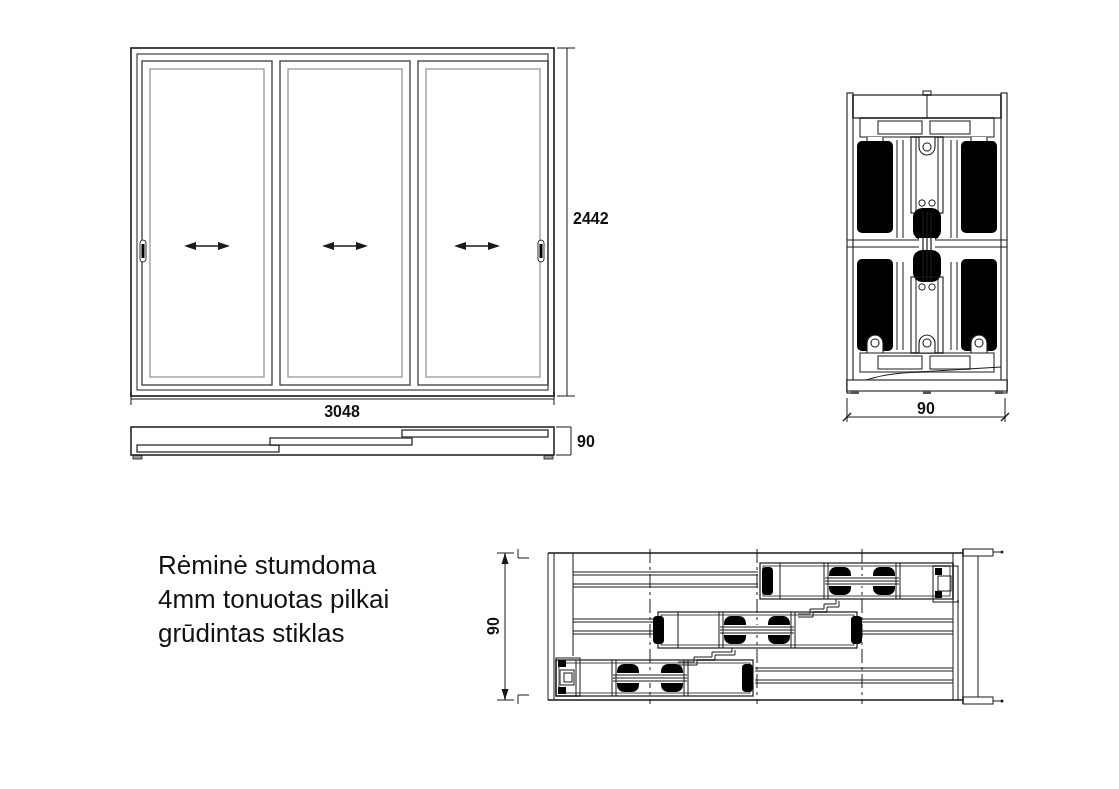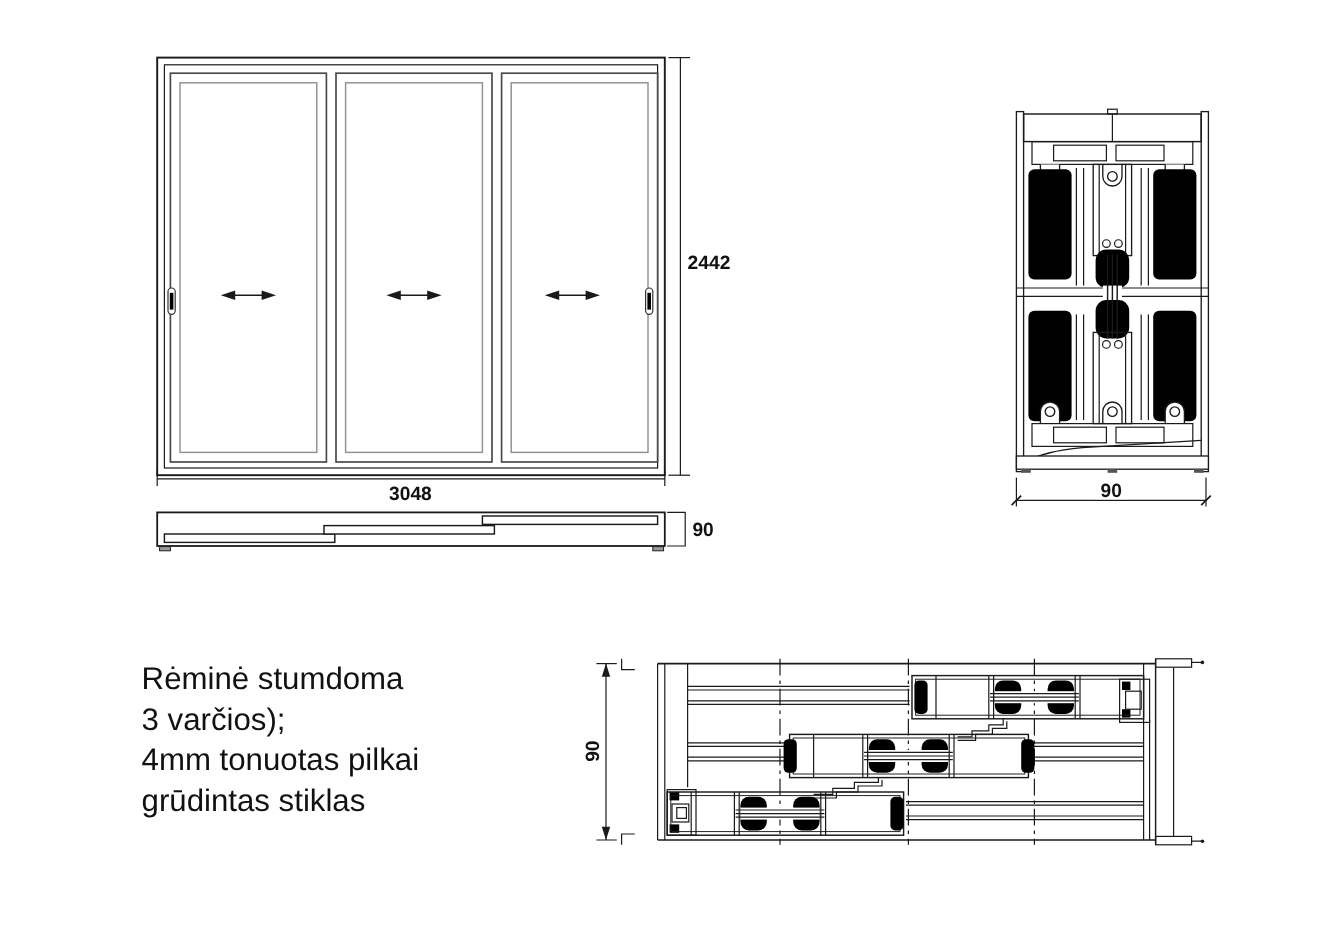--- a/index.html
+++ b/index.html
@@ -2,21 +2,21 @@
 <html><head>
 <meta charset="utf-8">
 <style>
   html,body{margin:0;padding:0;background:#ffffff;}
   #canvas{position:relative;width:1119px;height:789px;background:#fff;overflow:hidden;
           font-family:"Liberation Sans", sans-serif;padding-left:48px;}
   svg{position:absolute;left:0;top:0;}
   .dim-text{font-family:"Liberation Sans", sans-serif;font-size:16px;font-weight:bold;fill:#111;}
   #spec-text{position:absolute;left:118px;top:548px;width:360px;
              font-size:26px;line-height:34px;color:#111;letter-spacing:0px;}
-  #spec-text div{white-space:nowrap;}
+  #spec-text div{white-space:nowrap;margin-left:40px;}
 </style>
 </head>
 <body>
 
 <div id="canvas">
 
 <svg width="1119" height="789" viewBox="0 0 1119 789">
 
   <g stroke="#1a1a1a" fill="none">
 
@@ -329,18 +329,17 @@
       <path d="M798,614 h12 v-5 h14 v-5 h12 v-5"></path>
       <path d="M798,617 h15 v-5 h14 v-5 h12 v-6"></path>
     </g>
   </g>
   <text class="dim-text" text-anchor="middle" transform="translate(499,626) rotate(-90)">90</text>
 
 </svg>
 
 <div id="spec-text">
   <div>Rėminė stumdoma</div>
-  <div>3 varčios);</div>
   <div>4mm tonuotas pilkai</div>
   <div>grūdintas stiklas</div>
 </div>
 
 </div>
 
 </body></html>

